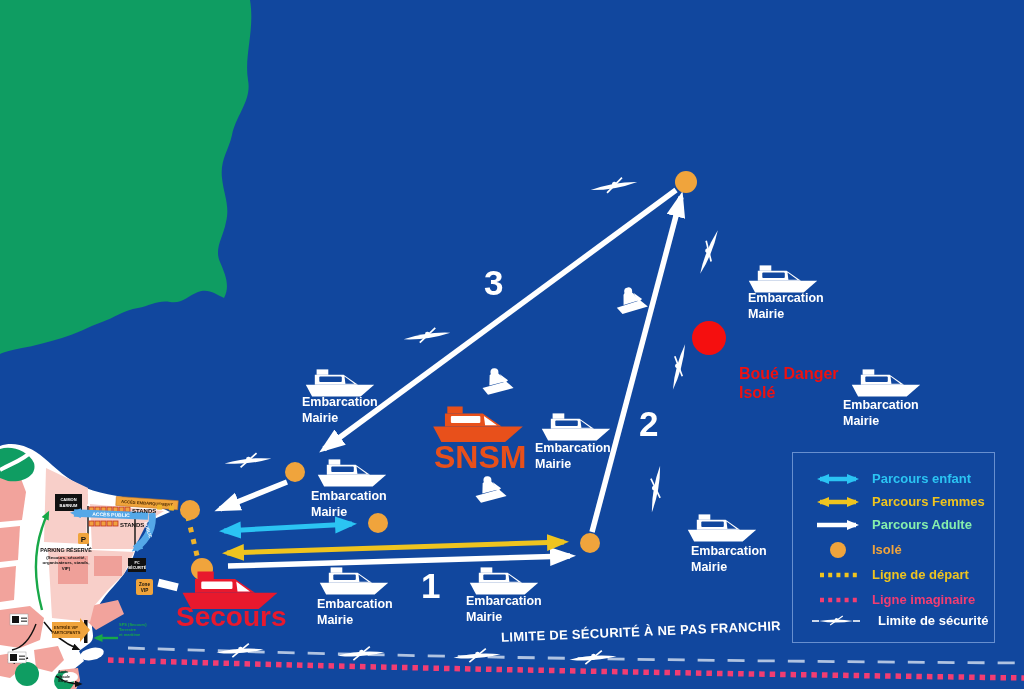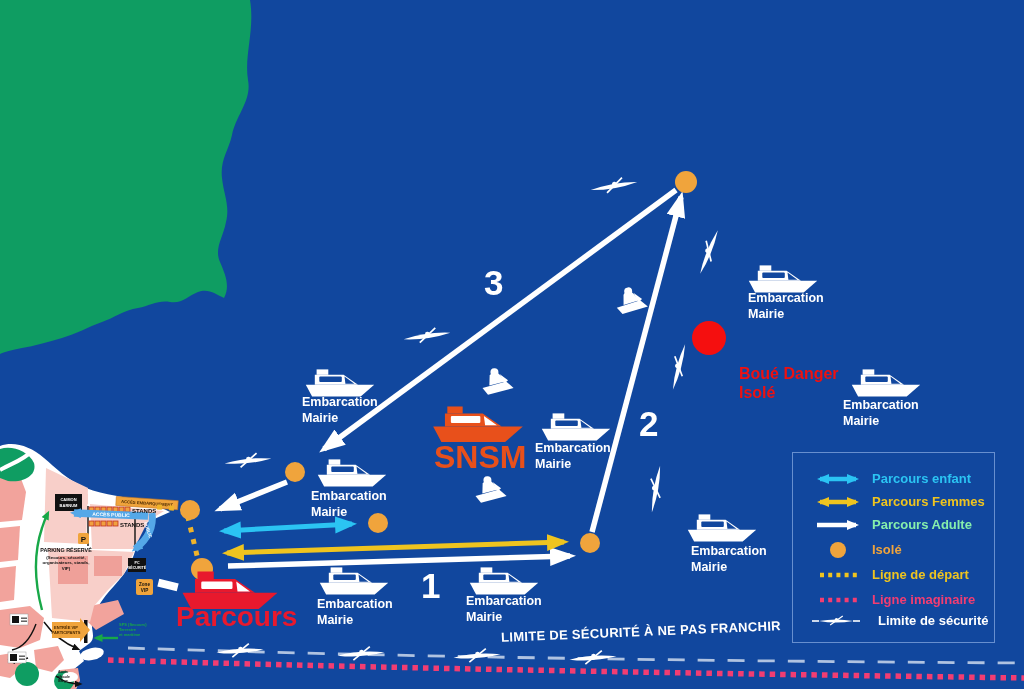--- a/index.html
+++ b/index.html
@@ -330,21 +330,21 @@
 <div class="lbl emb" style="left:317px;top:597px;">
   <span>Embarcation</span>
   <span>Mairie</span>
 </div>
 <div class="lbl emb" style="left:466px;top:594px;">
   <span>Embarcation</span>
   <span>Mairie</span>
 </div>
 
 <div class="lbl snsm" style="left:434px;top:437px;">SNSM</div>
-<div class="lbl pompiers" style="left:176px;top:599px;">Parcours</div>
+<div class="lbl pompiers" style="left:176px;top:599px;">Secours</div>
 
 <div class="lbl danger" style="left:695px;top:364px;">
   <span>Boué Danger</span>
   <span>Isolé</span>
 </div>
 
 <div class="lbl num" style="left:484px;top:261px;">3</div>
 <div class="lbl num" style="left:639px;top:402px;">2</div>
 <div class="lbl num" style="left:421px;top:564px;">1</div>
 

